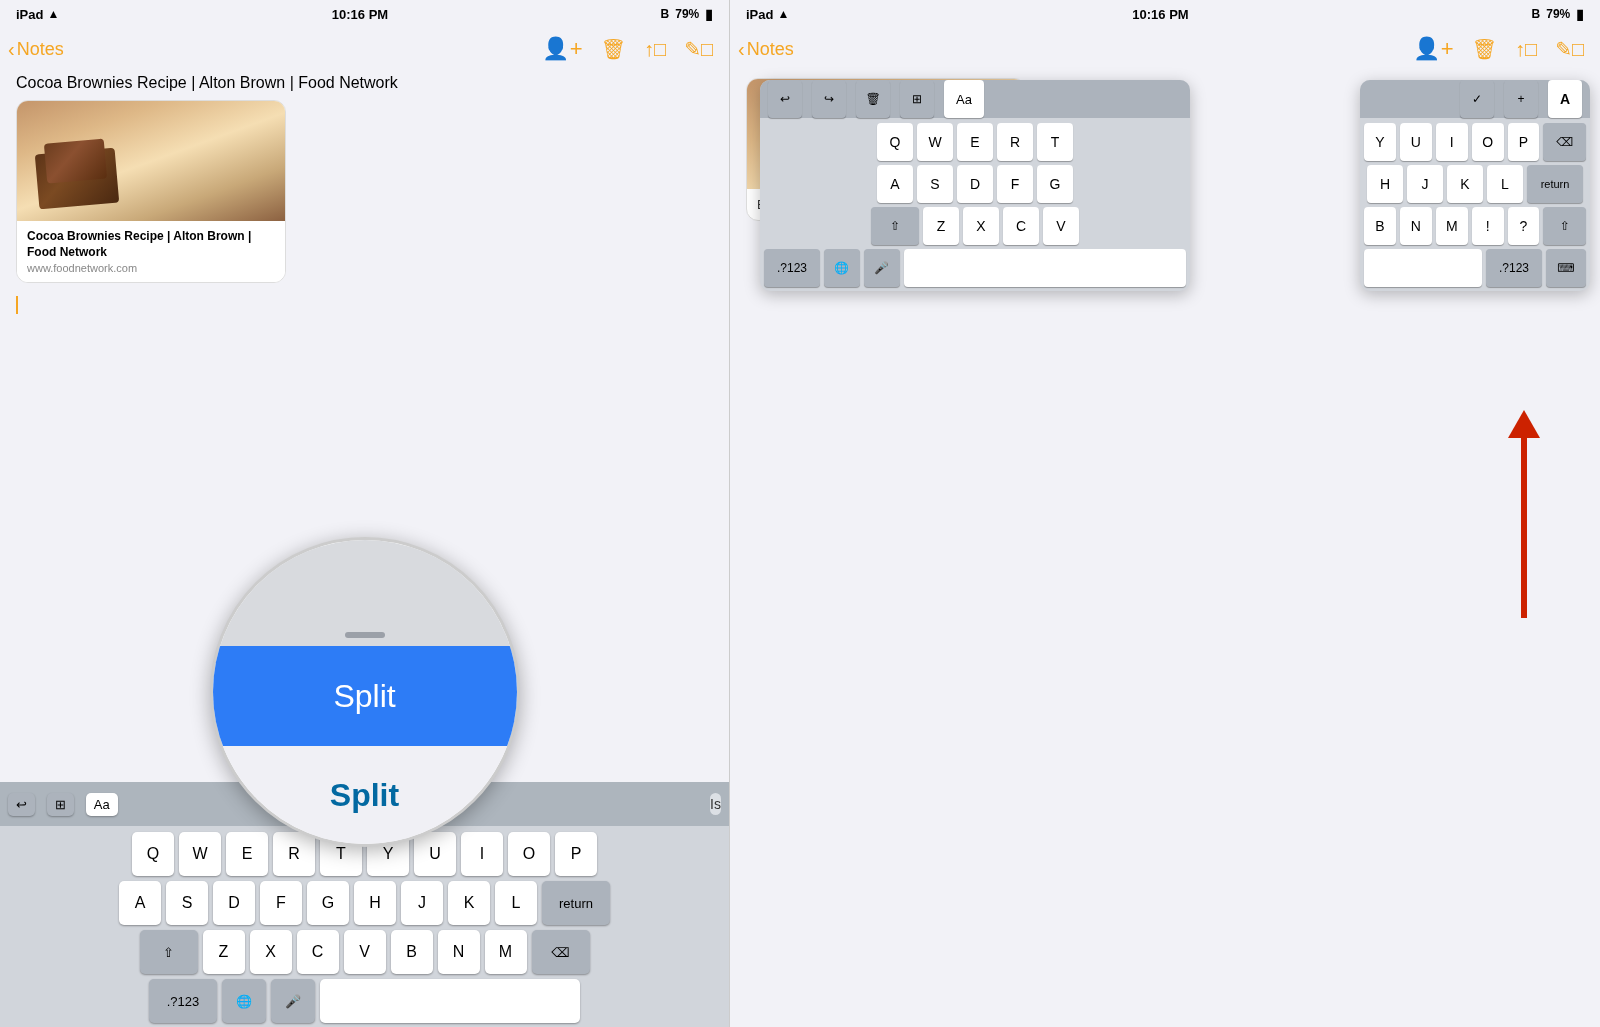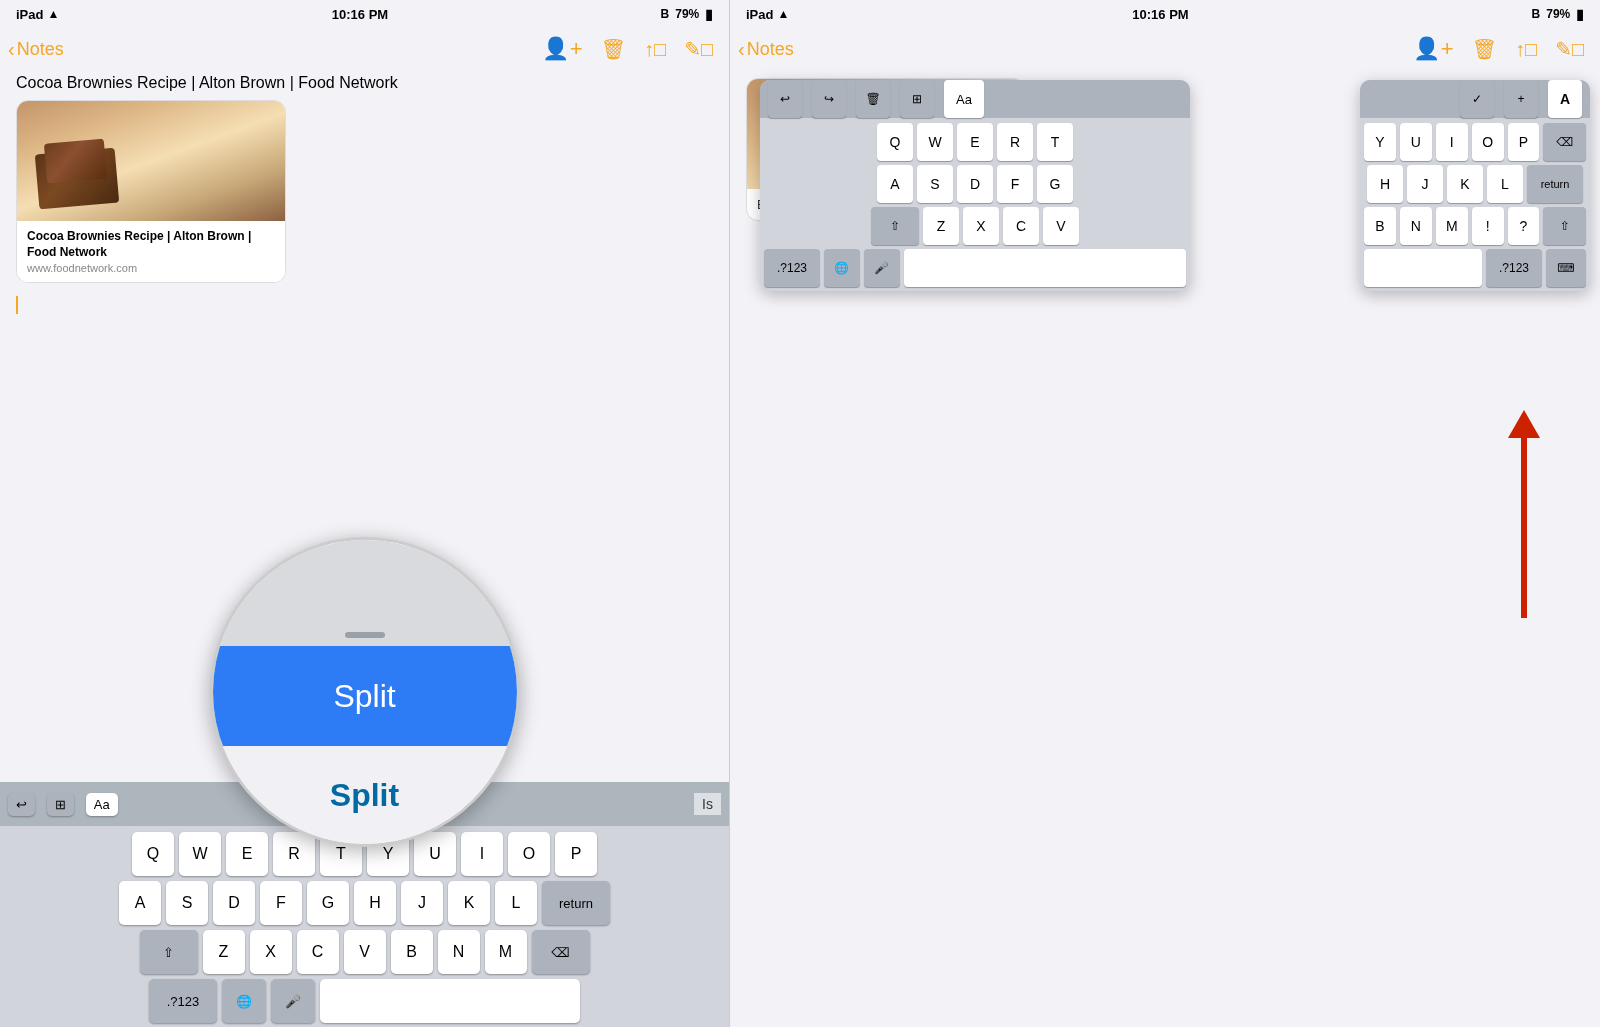--- a/index.html
+++ b/index.html
@@ -137,21 +137,21 @@
       background: #fff;
       border: none;
       border-radius: 5px;
       padding: 4px 8px;
       font-size: 13px;
       color: #000;
       cursor: pointer;
       box-shadow: 0 1px 2px rgba(0,0,0,0.3);
     }
     .toolbar-spacer { flex: 1; }
-    .toolbar-text { font-size: 14px; color: #333; background: #dce0e5; border-radius: 0; padding: 3px 8px; }
+    .toolbar-text { font-size: 14px; color: #333; background: #dce0e5; border-radius: 6px; padding: 3px 0; }
 
     .keyboard-rows {
       padding: 6px 4px 4px;
       display: flex;
       flex-direction: column;
       gap: 5px;
     }
     .key-row {
       display: flex;
       justify-content: center;

